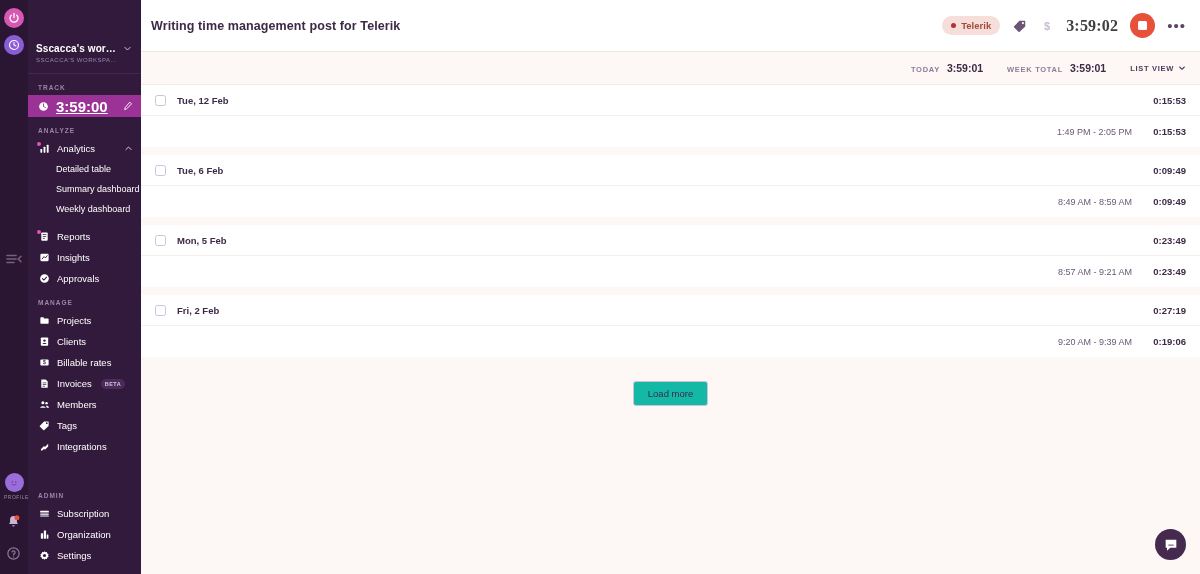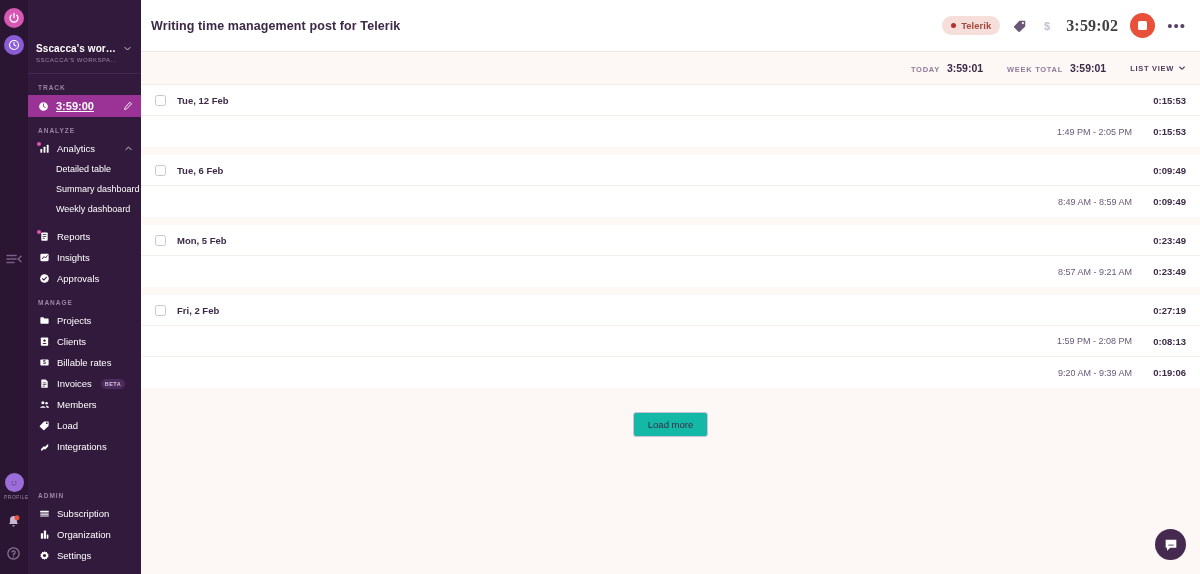--- a/index.html
+++ b/index.html
@@ -77,21 +77,21 @@
   .sec-label {
     font-size: 6.5px; letter-spacing: 1px; color: #9b85a8;
     text-transform: uppercase; padding: 10px 0 4px 10px; font-weight: bold;
   }
 
   .track-row {
     display: flex; align-items: center; gap: 7px;
     background: #9b3396; height: 22px; padding: 0 8px 0 10px;
     cursor: pointer;
   }
-  .track-time { font-size: 11px; color: #ffffff; font-weight: bold; flex: 1; text-decoration: underline; }
+  .track-time { font-size: 15px; color: #ffffff; font-weight: bold; flex: 1; text-decoration: underline; }
   .track-row svg { width: 11px; height: 11px; display: block; }
   .pencil svg { width: 10px; height: 10px; }
 
   .nav-item {
     display: flex; align-items: center; gap: 7px;
     height: 21px; padding: 0 8px 0 10px; cursor: pointer;
     font-size: 9.5px; color: #ffffff; position: relative;
   }
   .nav-item .ico { width: 12px; height: 12px; display: flex; align-items:center; justify-content:center; position: relative; flex: 0 0 12px; }
   .nav-item .ico svg { width: 11px; height: 11px; display: block; }
@@ -394,21 +394,21 @@
       <span class="nav-label">Members</span>
     </div>
 
     <div class="nav-item">
       <span class="ico">
         <svg viewBox="0 0 24 24" fill="#ffffff">
             <path d="M11 3 H20 A1 1 0 0 1 21 4 V13 L11.5 22 A1.5 1.5 0 0 1 9.4 22 L2 14.6 A1.5 1.5 0 0 1 2 12.5 Z"></path>
             <circle cx="17" cy="7" r="1.9" fill="#321a3c"></circle>
           </svg>
       </span>
-      <span class="nav-label">Load</span>
+      <span class="nav-label">Tags</span>
     </div>
 
     <div class="nav-item">
       <span class="ico">
         <svg viewBox="0 0 24 24" fill="#ffffff">
             <path d="M4 18 L11 11 L13 13 L20 6 L20 12 L13 19 L11 17 L6 22 Z"></path>
           </svg>
       </span>
       <span class="nav-label">Integrations</span>
     </div>
@@ -530,24 +530,20 @@
               <span class="entry-dur">0:23:49</span>
             </div>
           </div>
           <div class="day-group">
             <div class="day-header">
               <span class="cbox"></span>
               <span class="day-label">Fri, 2 Feb</span>
               <span class="day-total">0:27:19</span>
             </div>
             <div class="entry-row">
-              <span class="entry-range">1:59 PM - 2:08 PM</span>
-              <span class="entry-dur">0:08:13</span>
-            </div>
-            <div class="entry-row">
               <span class="entry-range">9:20 AM - 9:39 AM</span>
               <span class="entry-dur">0:19:06</span>
             </div>
           </div>
           <div class="load-wrap">
             <button class="load-btn">Load more</button>
           </div>
         </div>
 
       <div class="chat-bubble">

